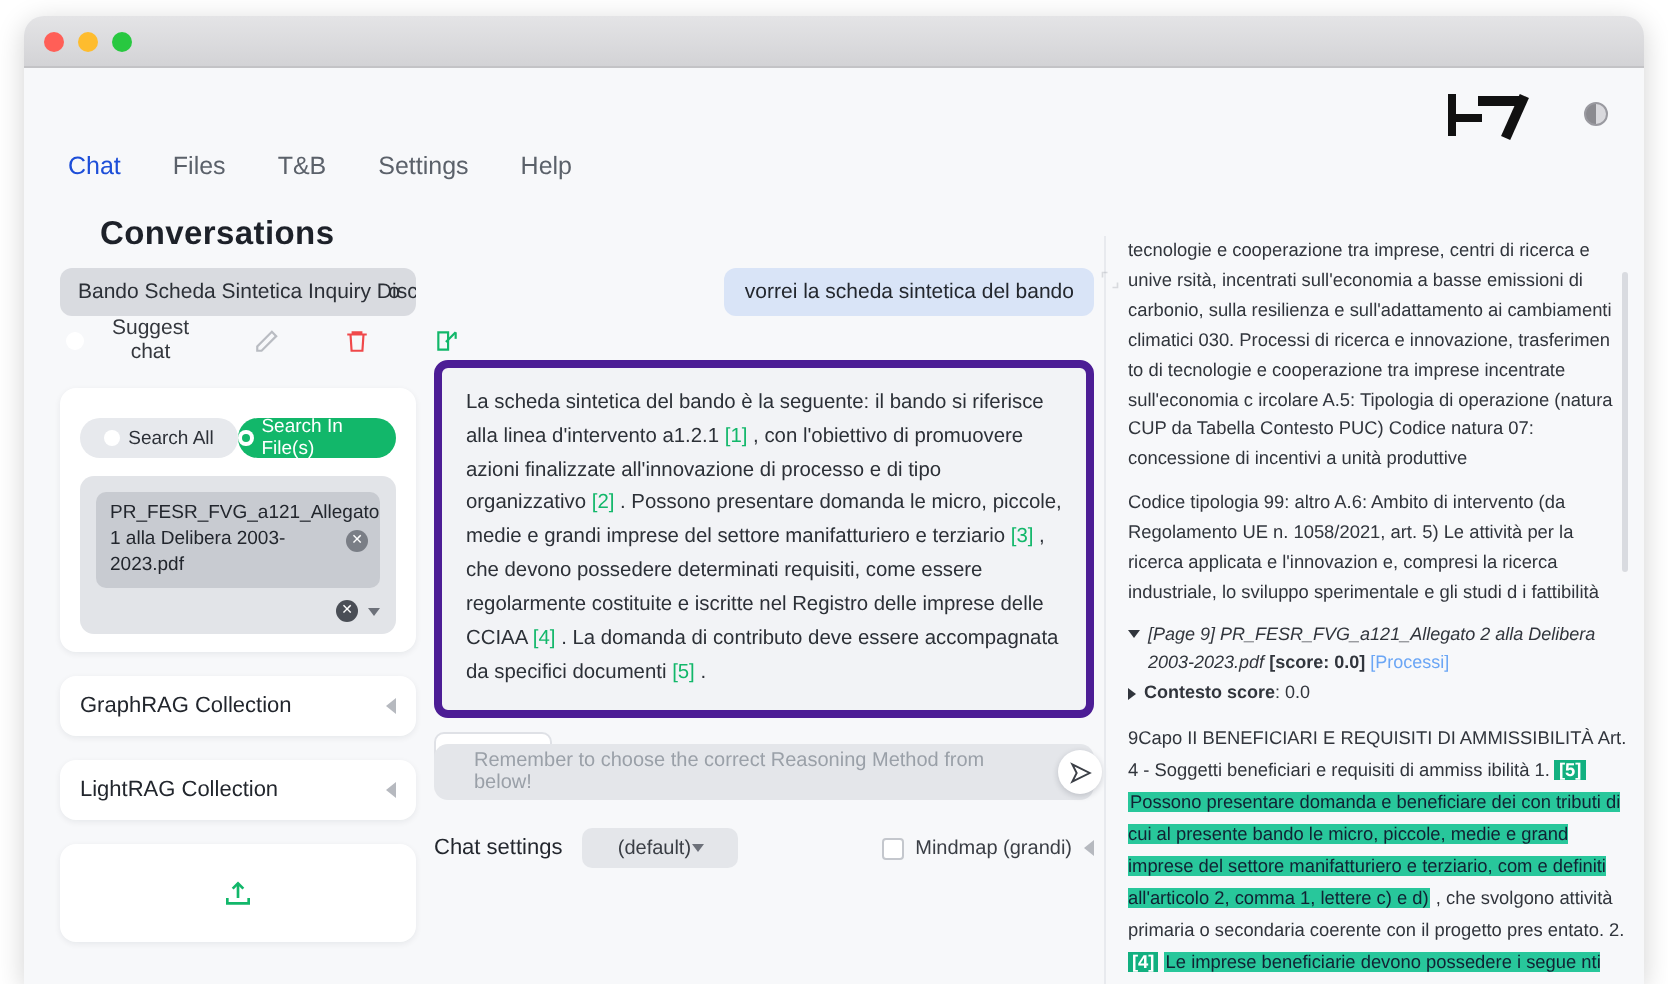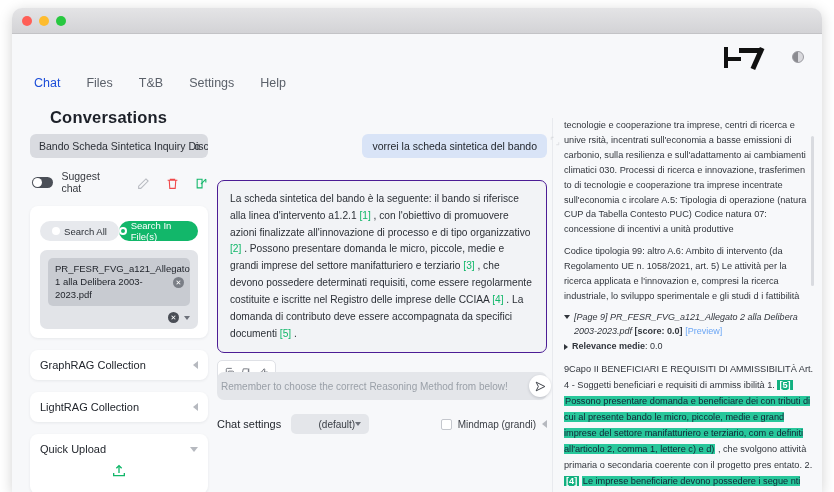--- a/index.html
+++ b/index.html
@@ -53,21 +53,21 @@
   .page-title { position:absolute; left: 38px; top: 74px; font-size: 16.5px; font-weight: 700; color:#1d2129; letter-spacing:.2px;}
 
   
   .sidebar { position:absolute; left: 18px; top: 100px; width: 178px; bottom: 0; }
   .conv-chip {
     background:#d9dbe0; border-radius:6px; height:24px; line-height:24px;
     padding: 0 9px; font-size: 10.5px; color:#2b2f36; position:relative;
     white-space: nowrap; overflow:hidden;
   }
   .conv-chip .trunc { position:absolute; right:8px; top:0; line-height:24px; font-size:10.5px; color:#2b2f36;}
-  .conv-tools { display:flex; align-items:center; gap:16px; margin-top:12px; padding-left:2px; }
+  .conv-tools { display:flex; align-items:center; gap:32px; padding-left:2px;text-align:center; }
   .switch { width:22px; height:11px; border-radius:6px; background:#4b4f57; position:relative; }
   .switch::after { content:""; position:absolute; left:1px; top:1px; width:9px; height:9px; border-radius:50%; background:#fff;}
   .sug-label { font-size:10.5px; color:#35383e; margin-left:-8px;}
   .ic { width:13px; height:13px; }
   .ic.pencil { color:#b9bcc2; }
   .ic.trash { color:#f0484a; }
   .ic.edit { color:#12b76a; }
 
   .card { background:#fff; border-radius:8px; margin-top:12px; padding:9px 10px; box-shadow:0 1px 3px rgba(16,24,40,.07); }
   .card-head { display:flex; align-items:center; justify-content:space-between; font-size:11px; color:#22262d; }
@@ -91,38 +91,38 @@
   .file-box-actions .xbtn { position:static; background:#4a4e56; }
   .tiny-caret { width:0;height:0;border-left:3.5px solid transparent;border-right:3.5px solid transparent;border-top:4px solid #6d717a;}
 
   .upload-zone { text-align:center; padding: 8px 0 2px; }
   .up-icon { color:#12b76a; }
 
   
   .chat { position:absolute; left: 205px; top: 100px; width: 330px; bottom:0; }
   .user-bubble { margin-left:auto; width:fit-content; max-width:250px; background:#d9e4f7; color:#23272e;
       font-size:10.5px; border-radius:6px; padding:6px 10px; }
-  .bot-bubble { margin-top:22px; background:#f2f3f6; border:1px solid #4c1d95; border-radius:7px;
+  .bot-bubble { margin-top:22px; background:#f2f3f6; border:4px solid #4c1d95; border-radius:7px;
       padding:10px 12px; font-size:10.2px; line-height:1.65; color:#2c3037; }
   .cite { color:#12b76a; }
   .msg-actions { margin-top:7px; width:fit-content; border:1px solid #dfe1e6; border-radius:5px; background:#fff;
       padding:3px 6px; display:flex; gap:6px; align-items:center; }
   .msg-actions svg { color:#6d717a; }
 
   .composer { position:absolute; left:0; right:0; top:238px; }
   .composer-box { background:#e4e6ea; border-radius:7px; height:28px; display:flex; align-items:center;
-      padding: 0 34px 0 4px; position:relative; }
+      padding: 0 34px 0 20px; position:relative; }
   .composer-ph { font-size:10px; color:#9aa0a8; }
   .send-btn { position:absolute; right:-4px; top:50%; margin-top:-11px; width:22px; height:22px; border-radius:50%;
       background:#fff; box-shadow:0 1px 3px rgba(16,24,40,.18); display:flex; align-items:center; justify-content:center;}
 
   .settings-row { margin-top:14px; display:flex; align-items:center; gap:10px; }
   .settings-label { font-size:11px; color:#23272e; }
   .select { background:#e4e6ea; border-radius:5px; height:20px; min-width:78px; display:flex; align-items:center;
-     justify-content:flex-end; padding:0 8px; font-size:10px; color:#3a3e45; }
+     justify-content:center; padding:0 8px; font-size:10px; color:#3a3e45; }
   .mindmap { margin-left:auto; display:flex; align-items:center; gap:6px; }
   .checkbox { width:11px;height:11px;border:1px solid #c4c7cd;border-radius:2px;background:#fff;}
   .mindmap-label { font-size:10px; color:#3a3e45; }
 
   
   .rpanel { position:absolute; left: 552px; top: 84px; right: 8px; bottom: 0; }
   .panel-collapse { position:absolute; left:-14px; top:14px; width:10px; height:10px; opacity:.28; }
   .rtext { font-size:9.2px; line-height:1.62; color:#31353c; }
   .rtext p { margin-bottom: 7px; }
   .src-block { margin-top:2px; }
@@ -233,24 +233,20 @@
       </div>
 
       <div class="card">
         <div class="card-head">
           <span>LightRAG Collection</span>
           <span class="caret-left"></span>
         </div>
       </div>
 
       <div class="card">
-        <div class="card-head">
-          <span>Quick Upload</span>
-          <span class="caret-down"></span>
-        </div>
         <div class="upload-zone">
           <span class="up-icon">
             <svg width="16" height="16" viewBox="0 0 24 24" fill="none" stroke="currentColor" stroke-width="2">
                   <path d="M12 15V4"></path>
                   <path d="M8 8l4-4 4 4"></path>
                   <path d="M4 15v4h16v-4"></path>
                 </svg>
           </span>
           
           
@@ -324,27 +320,27 @@
         <p>tecnologie e cooperazione tra imprese, centri di ricerca e unive rsità, incentrati sull'economia a basse emissioni di carbonio, sulla resilienza e sull'adattamento ai cambiamenti climatici 030. Processi di ricerca e innovazione, trasferimen to di tecnologie e cooperazione tra imprese incentrate sull'economia c ircolare A.5: Tipologia di operazione (natura CUP da Tabella Contesto PUC) Codice natura 07: concessione di incentivi a unità produttive</p>
         <p>Codice tipologia 99: altro A.6: Ambito di intervento (da Regolamento UE n. 1058/2021, art. 5) Le attività per la ricerca applicata e l'innovazion e, compresi la ricerca industriale, lo sviluppo sperimentale e gli studi d i fattibilità</p>
       </div>
 
       <div class="src-block">
         <div class="bullet-row">
           <span class="tri-down"></span>
           <span class="src-line">
             <span>[Page 9] PR_FESR_FVG_a121_Allegato 2 alla Delibera 2003-2023.pdf</span>
             <b>[score: 0.0]</b>
-            <span class="preview-link">[Preview]</span>
+            <span class="preview-link">[Processi]</span>
           </span>
         </div>
         <div class="bullet-row" style="margin-top:2px;">
           <span class="tri-right"></span>
           <span class="score-line">
-            <b>Relevance medie</b><span>: </span><span>0.0</span>
+            <b>Contesto score</b><span>: </span><span>0.0</span>
           </span>
         </div>
       </div>
 
       <div class="rtext" style="margin-top:10px;">
         <p id="excerpt-text" style="line-height:1.75;"><span>9Capo II BENEFICIARI E REQUISITI DI AMMISSIBILITÀ Art. 4 - Soggetti beneficiari e requisiti di ammiss ibilità 1. </span><span class="hl-dark">[5]</span><span> </span><span class="hl">Possono presentare domanda e beneficiare dei con tributi di cui al presente bando le micro, piccole, medie e grand imprese del settore manifatturiero e terziario, com e definiti all'articolo 2, comma 1, lettere c) e d)</span><span> , che svolgono attività primaria o secondaria coerente con il progetto pres entato. 2. </span><span class="hl-dark">[4]</span><span> </span><span class="hl">Le imprese beneficiarie devono possedere i segue nti requisiti: a) essere regolarmente costituite e iscritte nel Re gistro delle imprese delle CCIAA</span></p>
       </div>
     </div>
 
   </div>

